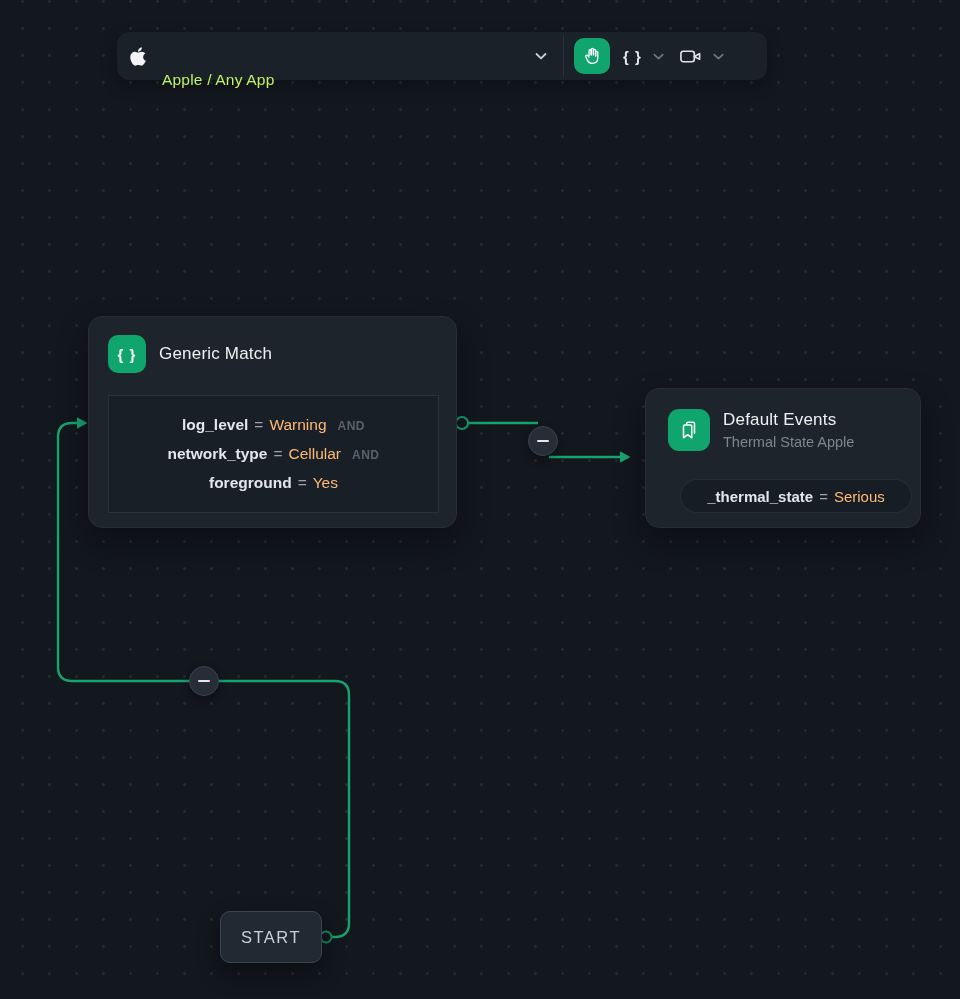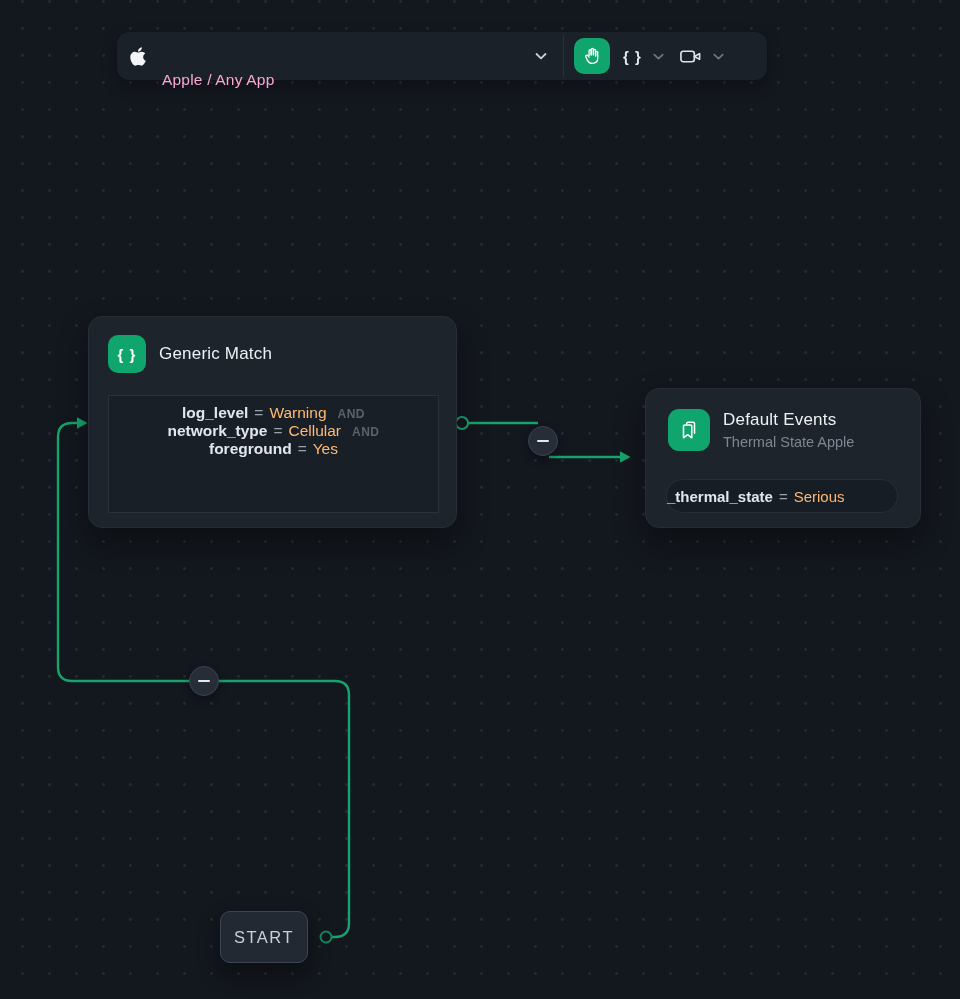--- a/index.html
+++ b/index.html
@@ -22,21 +22,21 @@
     position:absolute; left:117px; top:32px; width:650px; height:48px;
     background:#1b2129; border-radius:12px;
     display:flex; align-items:center;
     box-shadow:0 6px 16px rgba(0,0,0,.25);
   }
   .tb-left {
     flex:0 0 446px; height:100%; display:flex; align-items:center;
     padding:0 14px 0 12px; cursor:pointer;
   }
   .tb-left .apple { width:19px; height:22px; display:flex; align-items:center; }
-  .tb-app-label { margin-left:14px; font-size:15.5px; color:#f9a8d4; letter-spacing:.2px;margin-top:48px; }
+  .tb-app-label { margin-left:14px; font-size:15.5px; color:#bef264; letter-spacing:.2px;margin-top:48px; }
   .tb-left .chev-big { margin-left:auto; color:#ccd2d8; display:flex; }
   .tb-divider { width:1px; height:42px; background:#2a313b; }
   .tb-right { display:flex; align-items:center; padding:0 14px 0 10px; gap:13px; height:100%; }
   .pan-btn {
     width:36px; height:36px; border-radius:10px; background:#0fa56c; border:none;
     display:flex; align-items:center; justify-content:center; cursor:pointer;
   }
   .braces-btn {
     background:none; border:none; color:#e4e8ec; font-size:15px; font-weight:700;
     font-family:"Liberation Sans", sans-serif; letter-spacing:1px; cursor:pointer;
@@ -57,42 +57,42 @@
   }
   .node-title { color:#eef1f4; font-size:17px; font-weight:500; letter-spacing:.2px; }
   .node-subtitle { color:#7d8792; font-size:14.5px; margin-top:4px; }
 
   #node-generic-match { left:88px; top:316px; width:369px; height:212px; padding:18px 19px; }
   #node-generic-match .node-icon { width:38px; height:38px; font-size:15px; font-weight:700; letter-spacing:1px; }
   #node-generic-match .node-title { margin-left:13px; }
   .cond-panel {
     position:absolute; left:19px; top:78px; width:331px; height:118px;
     background:#191f27; border:1px solid #2a313b; border-radius:0;
-    display:flex; flex-direction:column; justify-content:flex-start; align-items:center;
-    padding:8px 0;
+    display:flex; flex-direction:column; justify-content:space-between; align-items:center;
+    padding:20px 0;
   }
   .cond-row { display:flex; align-items:baseline; font-size:15.5px; white-space:nowrap; }
   .cond-key { color:#e3e7ec; font-weight:700; }
   .cond-op  { color:#9aa3ad; margin:0 6px; }
   .cond-val { color:#fdba74; }
   .cond-join { color:#59626d; font-weight:700; font-size:12px; margin-left:11px; letter-spacing:.5px; }
   .cond-join:empty { display:none; }
 
   #node-default-events { left:633px; top:388px; width:276px; height:140px; padding:20px 22px;margin-left:12px; }
   #node-default-events .node-icon { width:42px; height:42px; border-radius:11px; }
   #node-default-events .node-texts { margin-left:13px; }
   .event-pill {
-    position:absolute; left:20px; top:90px; width:232px; height:34px;
+    position:absolute; left:34px; top:90px; width:232px; height:34px;
     background:#171d25; border:1px solid #272f39; border-radius:17px;
-    display:flex; align-items:center; 
+    display:flex; align-items:center; justify-content:center;
     font-size:15px; white-space:nowrap;
   }
 
   #node-start {
-    left:220px; top:911px; width:88px; height:52px;
+    left:220px; top:911px; width:102px; height:52px;
     background:#222932; border:1.5px solid #3d4650; border-radius:10px;
     display:flex; align-items:center; justify-content:center;
     box-shadow:0 10px 22px rgba(0,0,0,.4);
   }
   #node-start .start-label { color:#c9d0d8; font-size:16.5px; letter-spacing:1.5px; font-weight:500; }
 
   
   .edges { position:absolute; left:0; top:0; width:960px; height:999px; pointer-events:none; }
   .edge-badge {
     position:absolute; width:30px; height:30px; border-radius:50%;

